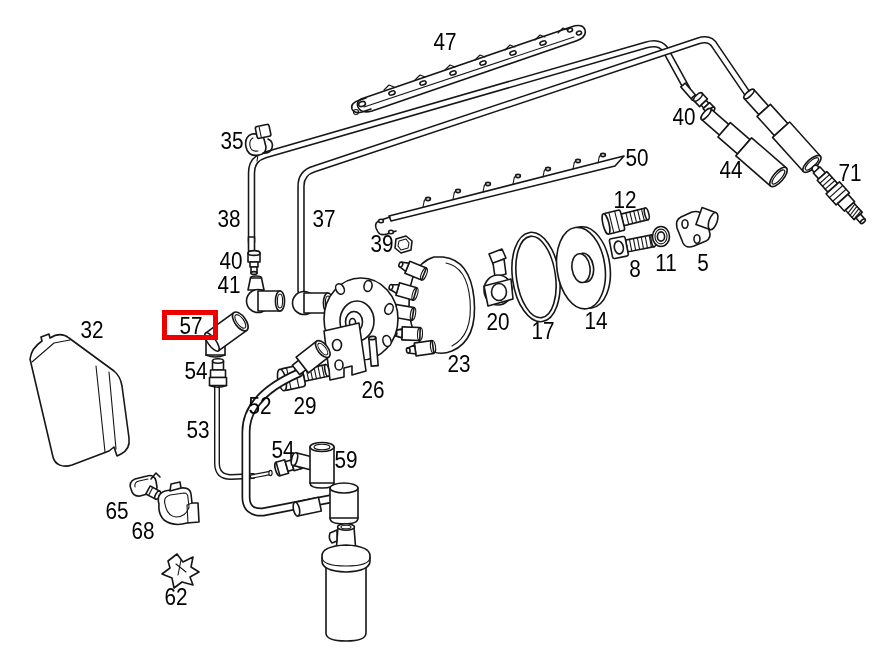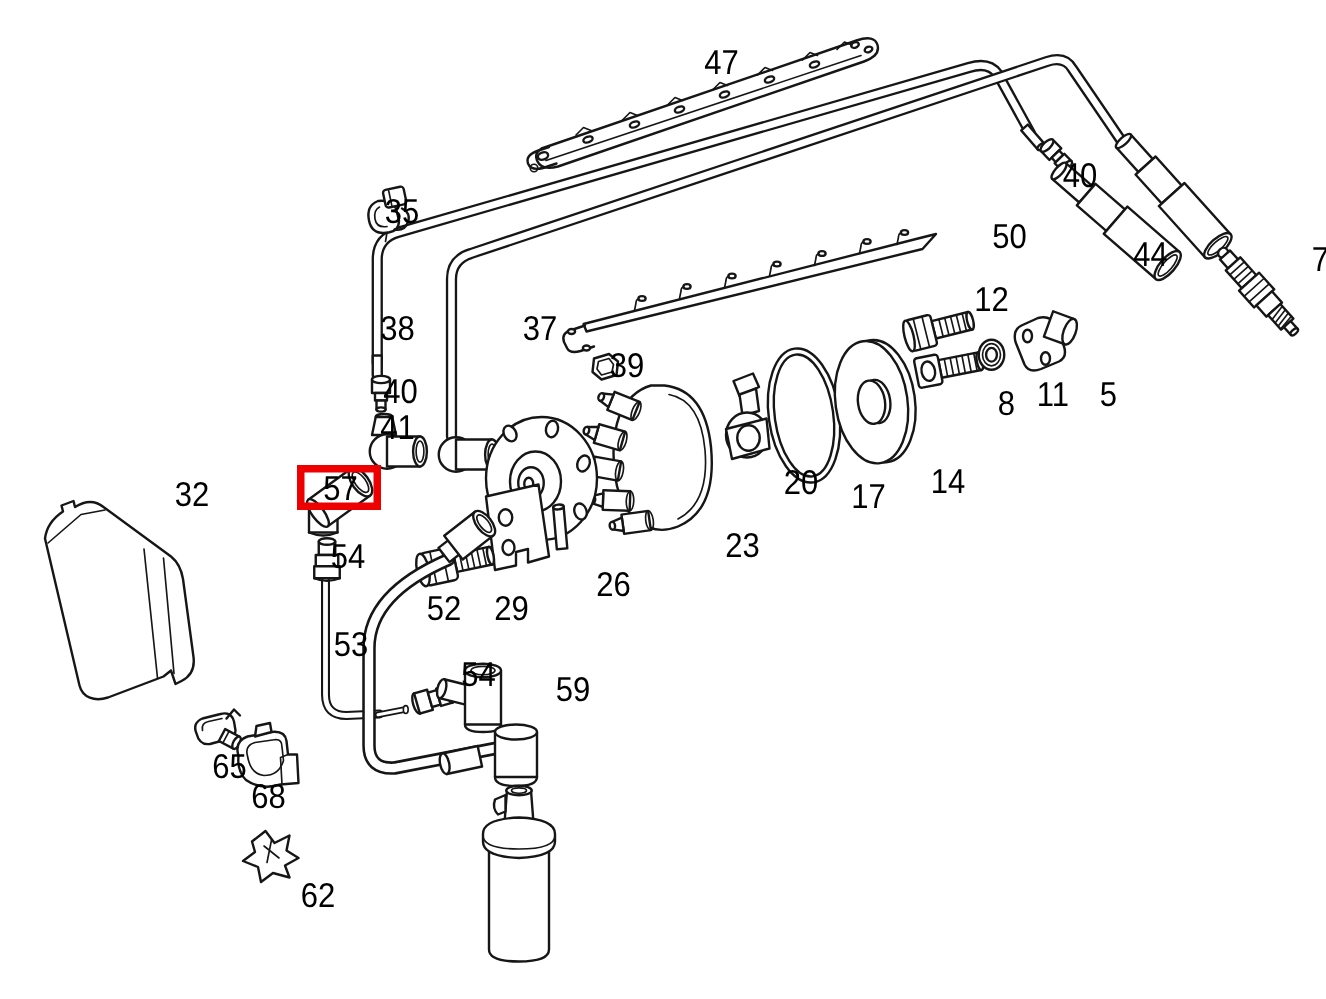--- a/index.html
+++ b/index.html
@@ -5,21 +5,21 @@
   html,body{margin:0;padding:0;background:#fff;}
   body{width:884px;height:666px;position:relative;overflow:hidden;
        font-family:"Liberation Sans", sans-serif;}
   .stage{position:absolute;inset:0;}
   svg{position:absolute;left:0;top:0;display:block;}
   .st{fill:#fff;stroke:#161616;stroke-width:1.6;stroke-linejoin:round;stroke-linecap:round;}
   .ln{fill:none;stroke:#161616;stroke-width:1.6;stroke-linejoin:round;stroke-linecap:round;}
   .thin{stroke-width:1.1;}
   .co{fill:none;stroke:#161616;stroke-linejoin:round;stroke-linecap:round;}
   .ci{fill:none;stroke:#ffffff;stroke-linejoin:round;stroke-linecap:round;}
-  #labels{position:absolute;inset:0;margin-left:36px;}
+  #labels{position:absolute;inset:0;}
   .callout{position:absolute;transform:translate(-50%,-50%) scaleX(.9);
            font-size:23px;color:#000;white-space:nowrap;line-height:1;}
   .highlight-box{position:absolute;border:5px solid #ee0000;}
 </style>
 </head>
 <body>
 
 <div class="stage">
 <svg width="884" height="666" viewBox="0 0 884 666">
 

